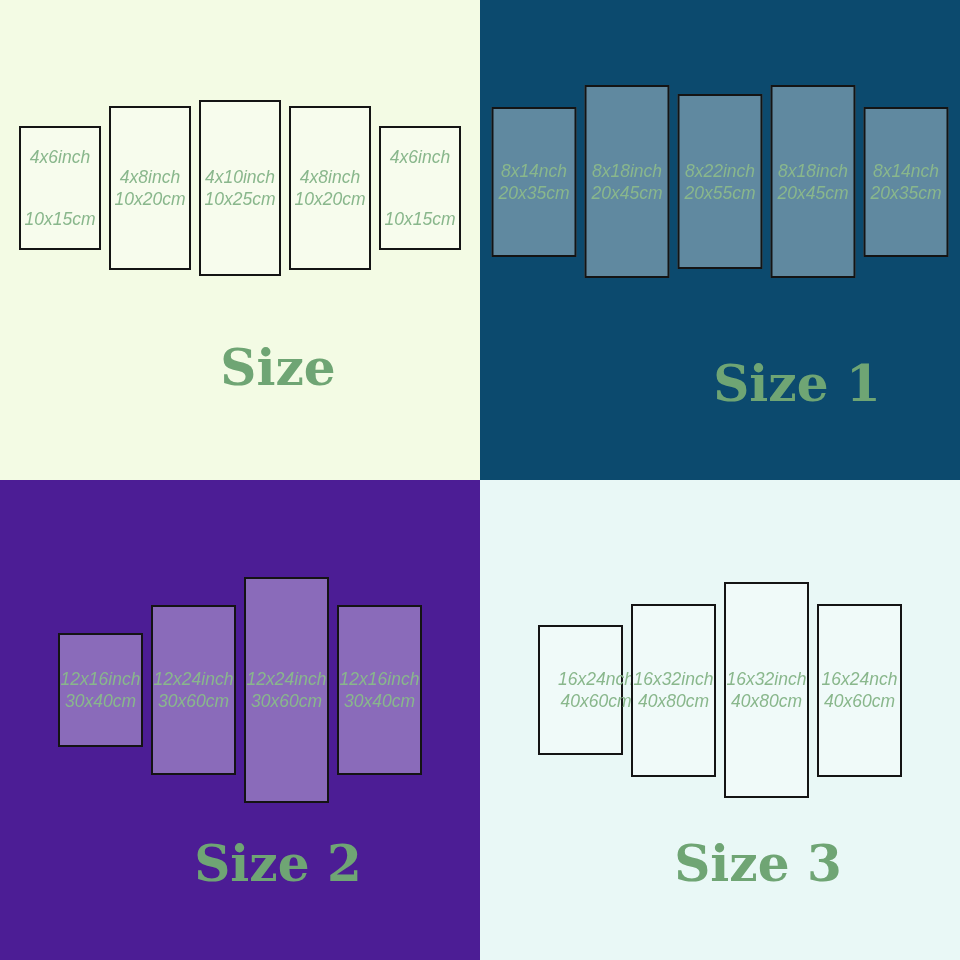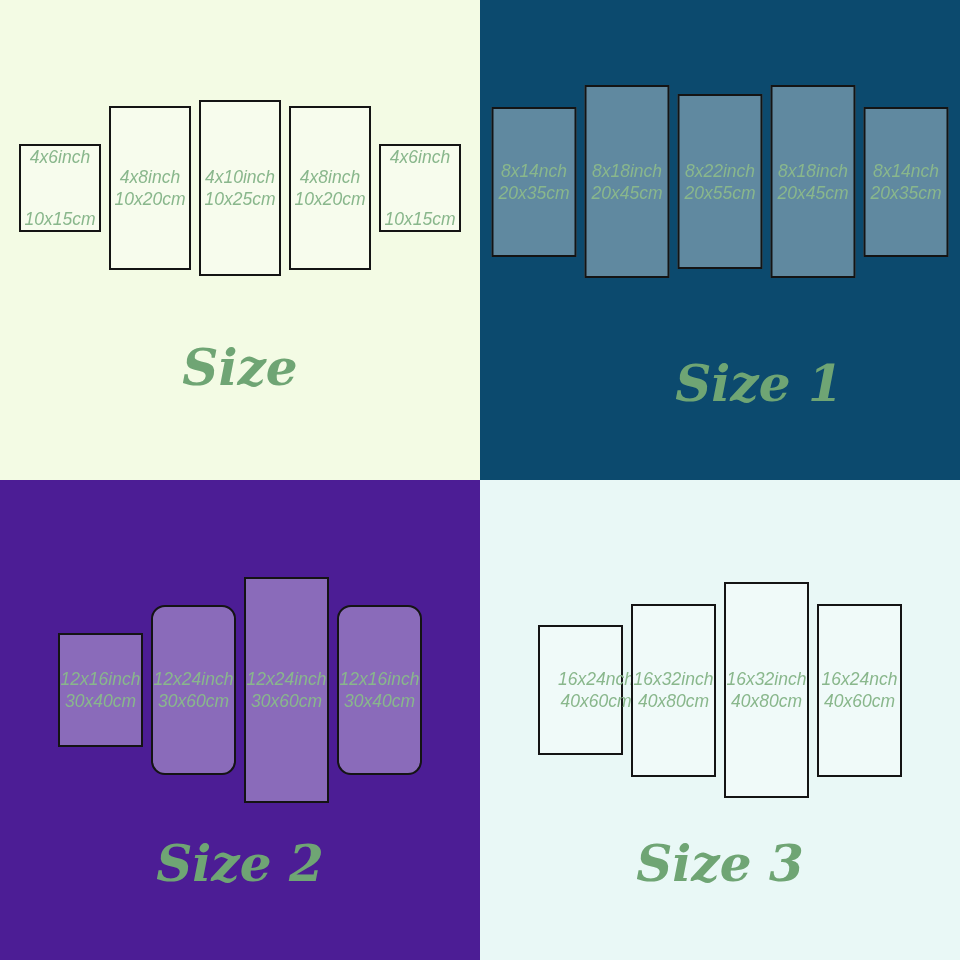--- a/index.html
+++ b/index.html
@@ -38,48 +38,48 @@
     font-size: 17.5px;
     line-height: 22px;
     color: var(--panel-text, #89b78c);
     white-space: nowrap;
   }
   .size-label {
     position: absolute;
     left: 0; width: 100%;
     text-align: center;
     font-family: "DejaVu Serif", serif;
-    font-style: italic;
     font-weight: bold;
     font-size: 50px;
     line-height: 56px;
     color: var(--label-text, #6fa574);
+    padding-left: 38px;
   }
 
   
   .q0 .panel { width: 82px; }
   .q0 .panels { top: 100px; }
-  .q0 .panel:nth-child(1), .q0 .panel:nth-child(5) { height: 88px; gap: 40px; }
+  .q0 .panel:nth-child(1), .q0 .panel:nth-child(5) { height: 124px; gap: 40px; }
   .q0 .panel:nth-child(2), .q0 .panel:nth-child(4) { height: 164px; text-align: center; }
   .q0 .panel:nth-child(3) { height: 176px; }
   .q0 .size-label { top: 340px; }
 
   
   .q1 .panel { width: 85px; }
   .q1 .panels { top: 85px; }
   .q1 .panel:nth-child(1), .q1 .panel:nth-child(5) { height: 150px; }
   .q1 .panel:nth-child(2), .q1 .panel:nth-child(4) { height: 193px; }
   .q1 .panel:nth-child(3) { height: 175px; }
   .q1 .size-label { top: 356px; margin-left: 39px; }
 
   
   .q2 .panel { width: 85px; }
   .q2 .panels { top: 97px; }
   .q2 .panel:nth-child(1), .q2 .panel:nth-child(5) { height: 114px; }
-  .q2 .panel:nth-child(2), .q2 .panel:nth-child(4) { height: 170px; border-radius: 14px; }
+  .q2 .panel:nth-child(2), .q2 .panel:nth-child(4) { height: 170px; }
   .q2 .panel:nth-child(3) { height: 226px; }
   .q2 .size-label { top: 356px; }
 
   
   .q3 .panel { width: 85px; }
   .q3 .panels { top: 102px; }
   .q3 .panel:nth-child(1), .q3 .panel:nth-child(5) { height: 130px; padding-left: 31px; }
   .q3 .panel:nth-child(2), .q3 .panel:nth-child(4) { height: 173px; }
   .q3 .panel:nth-child(3) { height: 216px; }
   .q3 .size-label { top: 356px; }

